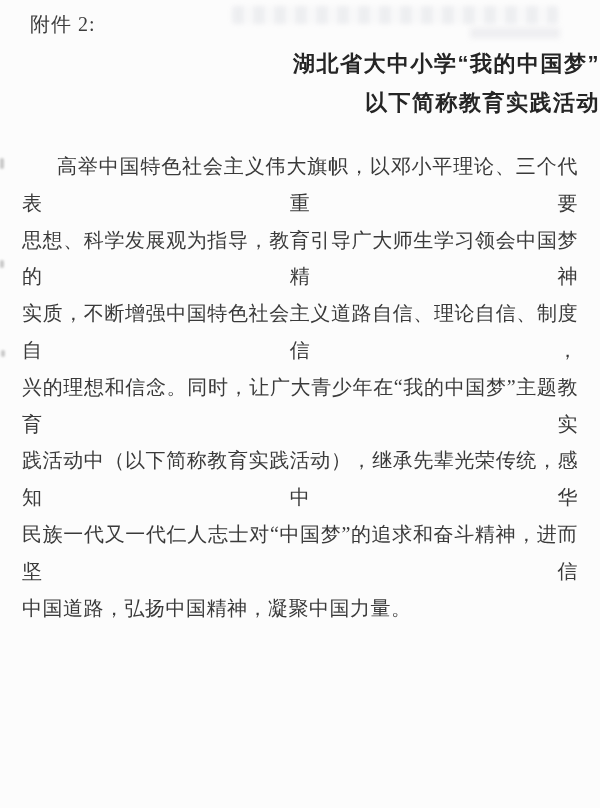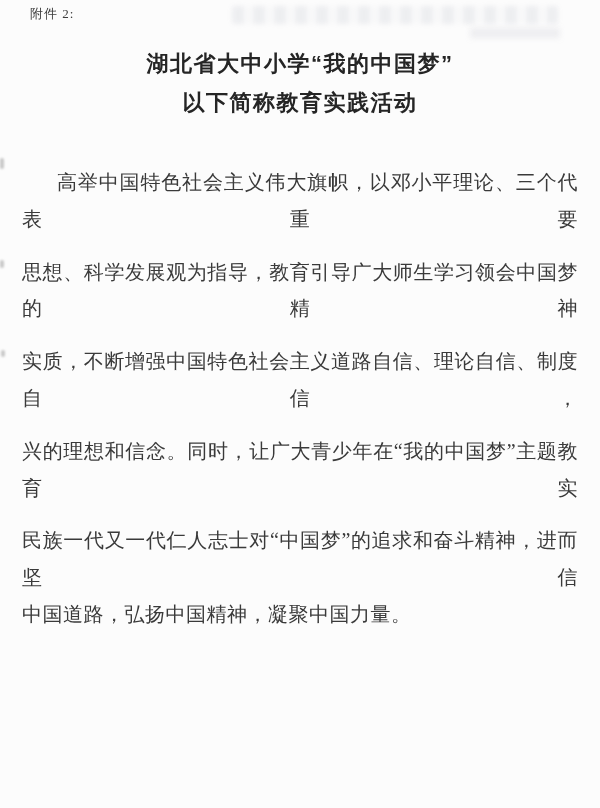--- a/index.html
+++ b/index.html
@@ -43,31 +43,31 @@
     background: rgba(70,70,70,0.28);
     filter: blur(1px);
     border-radius: 2px;
   }
   .speck-1 { left: 0px; top: 158px; }
   .speck-2 { left: 0px; top: 260px; height: 8px; }
   .speck-3 { left: 1px; top: 350px; height: 7px; }
 
   .attachment {
     position: absolute;
-    top: 5px; left: 30px;
-    font-size: 13px;
+    top: 11px; left: 30px;
+    font-size: 20px;
     letter-spacing: 1px;
     color: #3d3d3d;
   }
 
   .title-block {
     position: absolute;
     top: 44px; left: 0;
     width: 100%;
-    text-align: center;
+    text-align: right;
     font-family: "Liberation Sans", "DejaVu Sans", sans-serif;
     font-weight: 700;
     font-size: 22px;
     color: #252525;
     letter-spacing: 1.5px;
   }
   .title-line { line-height: 39px; }
 
   .content {
     position: absolute;
@@ -78,21 +78,20 @@
     line-height: 36.8px;
     font-size: 20px;
     letter-spacing: 0.5px;
     white-space: nowrap;
   }
   .jfy {
     white-space: normal;
     text-align: justify;
     text-align-last: justify;
     text-justify: inter-character;
-    margin-top: 16px;
   }
   .indent { text-indent: 35px; }
   .heading {
     font-family: "Liberation Sans", "DejaVu Sans", sans-serif;
     font-weight: 700;
     color: #2d2d2d;
     letter-spacing: 1px;
   }
 </style>
 </head>
@@ -112,17 +111,18 @@
     <div class="title-line">湖北省大中小学“我的中国梦”</div>
     <div class="title-line">以下简称教育实践活动</div>
   </div>
 
   <div class="content">
 
     <div class="line jfy indent">高举中国特色社会主义伟大旗帜，以邓小平理论、三个代表重要</div>
     <div class="line jfy">思想、科学发展观为指导，教育引导广大师生学习领会中国梦的精神</div>
     <div class="line jfy">实质，不断增强中国特色社会主义道路自信、理论自信、制度自信，</div>
     <div class="line jfy">兴的理想和信念。同时，让广大青少年在“我的中国梦”主题教育实</div>
+    <div class="line jfy">践活动中（以下简称教育实践活动），继承先辈光荣传统，感知中华</div>
     <div class="line jfy">民族一代又一代仁人志士对“中国梦”的追求和奋斗精神，进而坚信</div>
     <div class="line">中国道路，弘扬中国精神，凝聚中国力量。</div>
 
   </div>
 </div>
 
 </body></html>

